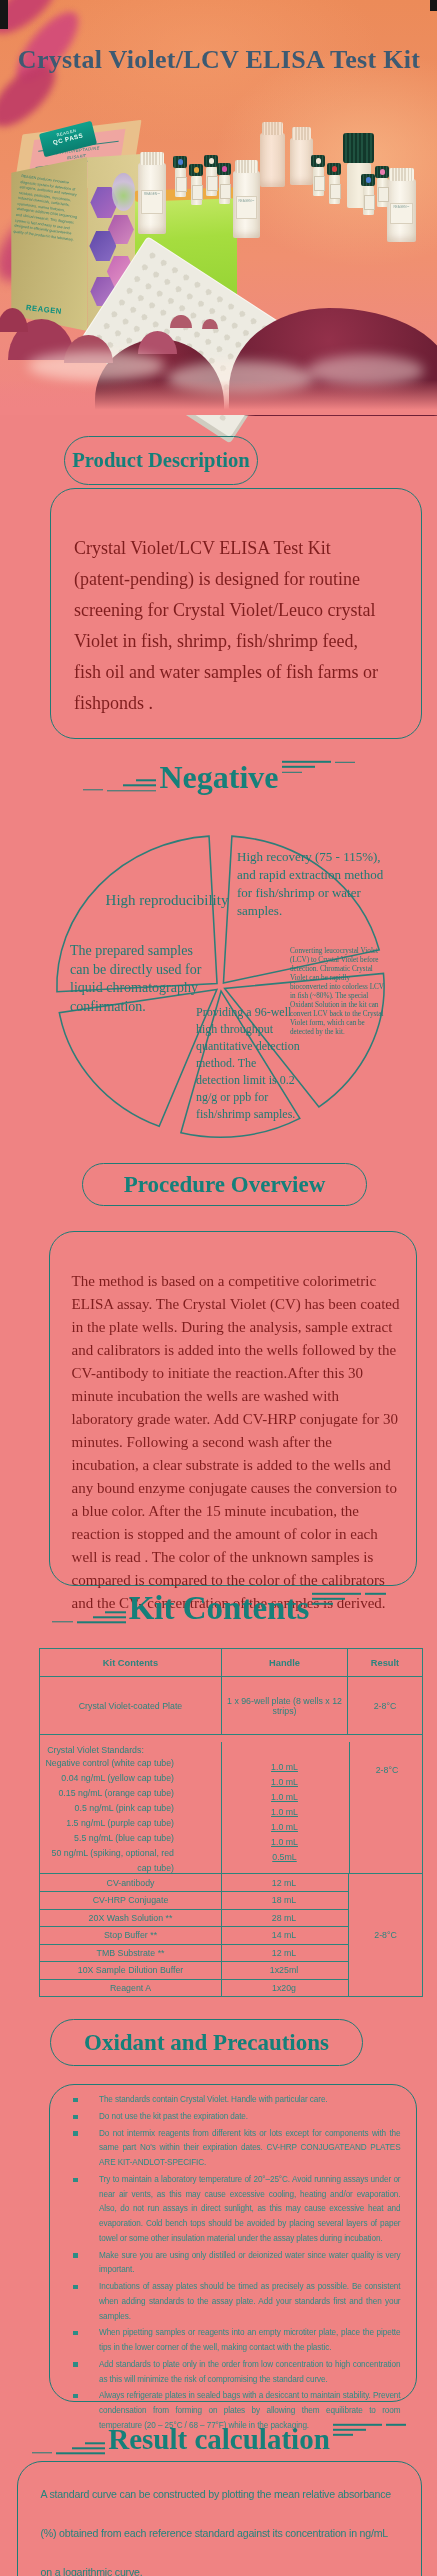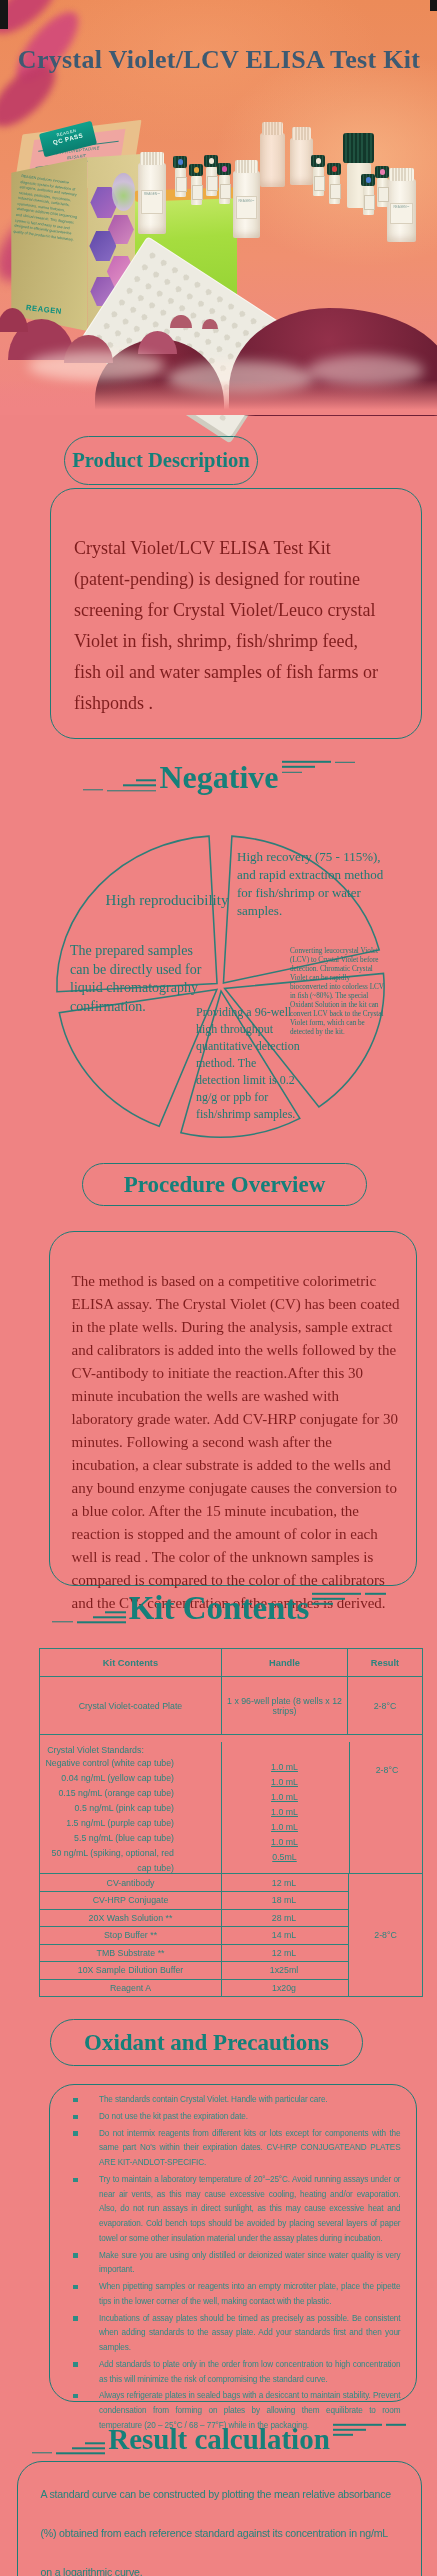--- a/index.html
+++ b/index.html
@@ -389,22 +389,22 @@
   <div class="pill" style="left:50px;top:2019px;width:311px;height:45px;">
     <span style="font-size:23px;">Oxidant and Precautions</span>
   </div>
   <div class="rbox" style="left:49px;top:2084px;width:368px;height:318px;">
     <ul id="warn-list">
       <li>The standards contain Crystal Violet. Handle with particular care.</li>
       <li>Do not use the kit past the expiration date.</li>
       <li>Do not intermix reagents from different kits or lots except for components with the same part No's within their expiration dates. CV-HRP CONJUGATEAND PLATES ARE KIT-ANDLOT-SPECIFIC.</li>
       <li>Try to maintain a laboratory temperature of 20°–25°C. Avoid running assays under or near air vents, as this may cause excessive cooling, heating and/or evaporation. Also, do not run assays in direct sunlight, as this may cause excessive heat and evaporation. Cold bench tops should be avoided by placing several layers of paper towel or some other insulation material under the assay plates during incubation.</li>
       <li>Make sure you are using only distilled or deionized water since water quality is very important.</li>
+      <li>Incubations of assay plates should be timed as precisely as possible. Be consistent when adding standards to the assay plate. Add your standards first and then your samples.</li>
       <li>When pipetting samples or reagents into an empty microtiter plate, place the pipette tips in the lower corner of the well, making contact with the plastic.</li>
-      <li>Incubations of assay plates should be timed as precisely as possible. Be consistent when adding standards to the assay plate. Add your standards first and then your samples.</li>
       <li>Add standards to plate only in the order from low concentration to high concentration as this will minimize the risk of compromising the standard curve.</li>
       <li>Always refrigerate plates in sealed bags with a desiccant to maintain stability. Prevent condensation from forming on plates by allowing them equilibrate to room temperature (20 – 25°C / 68 – 77°F) while in the packaging.</li>
     </ul>
   </div>
 
   <div class="linehead" style="top:2425px;">
     <span class="deco left">
         <i></i>
         <i></i>
         <i></i>

